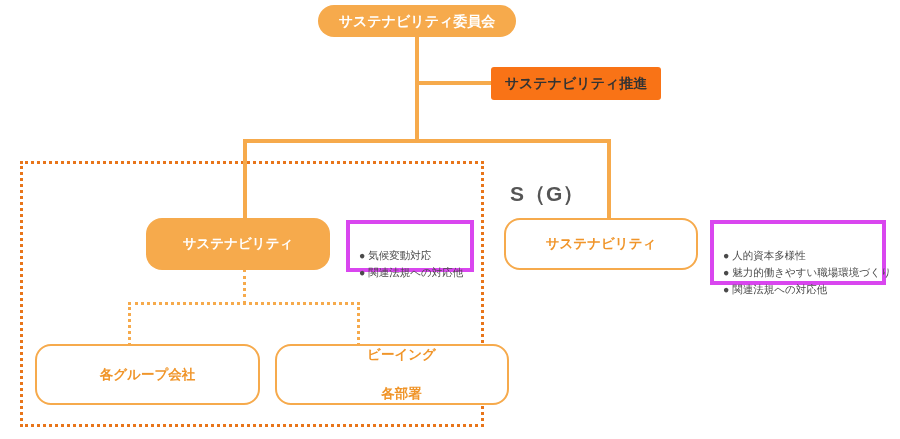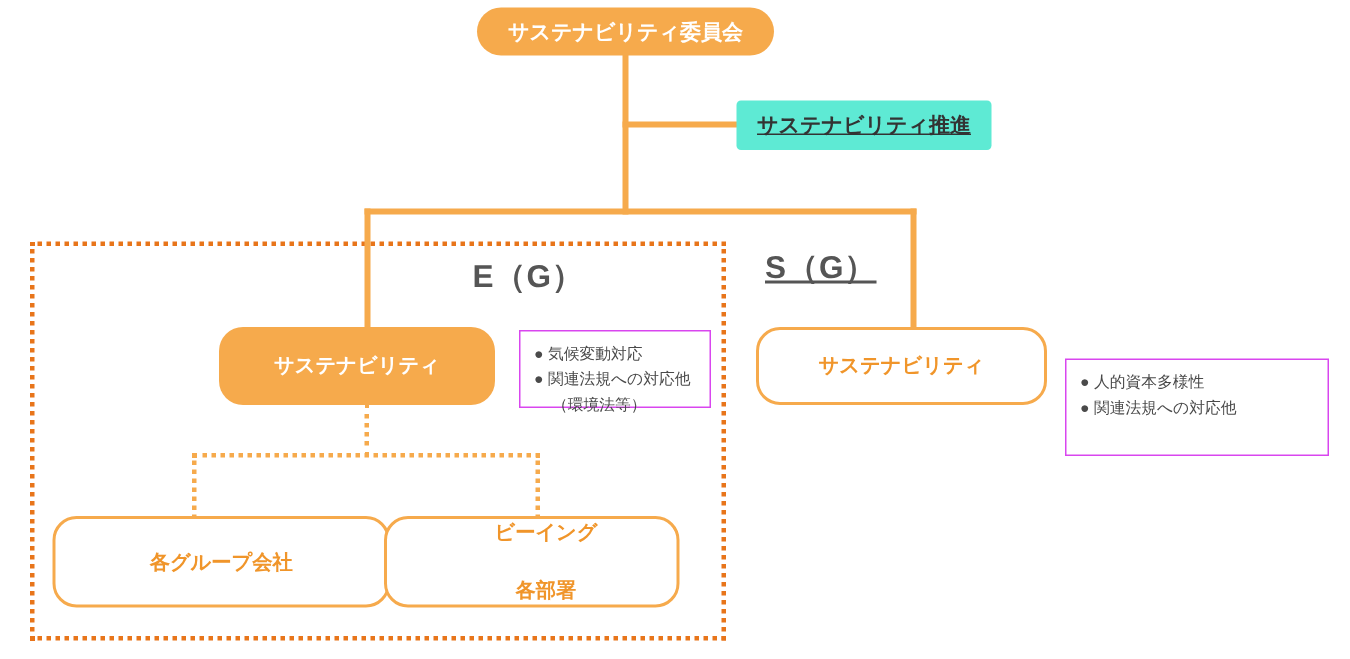--- a/index.html
+++ b/index.html
@@ -29,23 +29,22 @@
     border-radius: 16px;
     font-weight: bold;
     line-height: 1.45;
     z-index: 5;
   }
   .node-filled {
     background: #f6aa4c;
     color: #ffffff;
   }
   .node-gray {
-    background: #5eead4;
+    background: #f97316;
     color: #333333;
-    text-decoration: underline;
   }
   .node-outline {
     background: #ffffff;
     border: 2px solid #f6aa4c;
     color: #f0952a;
   }
 
   
   #committee {
     left: 318px;
@@ -77,67 +76,66 @@
     font-size: 13.5px;
   }
   #group-companies {
     left: 35px;
     top: 344px;
     width: 225px;
     height: 61px;
     font-size: 13.5px;
   }
   #bh-departments {
-    left: 256px;
+    left: 275px;
     top: 344px;
-    width: 197px;
+    width: 234px;
     height: 61px;
     font-size: 13.5px;
     padding-left: 19px;
   }
 
   
   .bullets {
     position: absolute;
     box-sizing: border-box;
     background: #ffffff;
-    border: 1px solid #d946ef;
+    border: 4px solid #d946ef;
     color: #4a4a4a;
     font-size: 10.5px;
     line-height: 1.62;
-    padding: 7px 9px 7px 9px;
+    padding: 23px 9px 7px 9px;
     z-index: 5;
   }
   .bullets div { white-space: nowrap; }
   .bullets .sub { padding-left: 12px; }
   #env-bullets {
     left: 346px;
     top: 220px;
     width: 128px;
     height: 52px;
   }
   #soc-bullets {
     left: 710px;
     top: 220px;
     width: 176px;
     height: 65px;
-    margin-top: 19px;
   }
 
   
   .cat-label {
     position: absolute;
     color: #555555;
     font-size: 21px;
     font-weight: bold;
     letter-spacing: 0.5px;
     z-index: 4;
   }
   #label-eg { left: 315px; top: 170px; }
-  #label-sg { left: 510px; top: 164px; text-decoration: underline; }
+  #label-sg { left: 510px; top: 180px; }
 
   
   .line {
     position: absolute;
     background: #f6aa4c;
     z-index: 1;
   }
   
   #l-main-v    { left: 415px; top: 36px;  width: 4px;   height: 107px; }
   
@@ -196,43 +194,42 @@
   <div class="dotline-v" id="d-right-down"></div>
 
   <div class="node node-filled" id="committee">
     <span>サステナビリティ委員会</span>
   </div>
 
   <div class="node node-gray" id="promotion">
     <span>サステナビリティ推進</span>
   </div>
 
-  <div class="cat-label" id="label-eg">E（G）</div>
   <div class="cat-label" id="label-sg">S（G）</div>
 
   <div class="node node-filled" id="env-subcommittee">
     <span>
       <span>サステナビリティ</span><br>
     </span>
   </div>
 
   <div class="bullets" id="env-bullets">
     <div>● 気候変動対応</div>
     <div>● 関連法規への対応他</div>
-    <div class="sub">（環境法等）</div>
   </div>
 
   <div class="node node-outline" id="soc-subcommittee">
     <span>
       <span>サステナビリティ</span><br>
     </span>
   </div>
 
   <div class="bullets" id="soc-bullets">
     <div>● 人的資本多様性</div>
+    <div>● 魅力的働きやすい職場環境づくり</div>
     <div>● 関連法規への対応他</div>
   </div>
 
   <div class="node node-outline" id="group-companies">
     <span>各グループ会社</span>
   </div>
 
   <div class="node node-outline" id="bh-departments">
     <span>
       <span>ビーイング</span><br>

